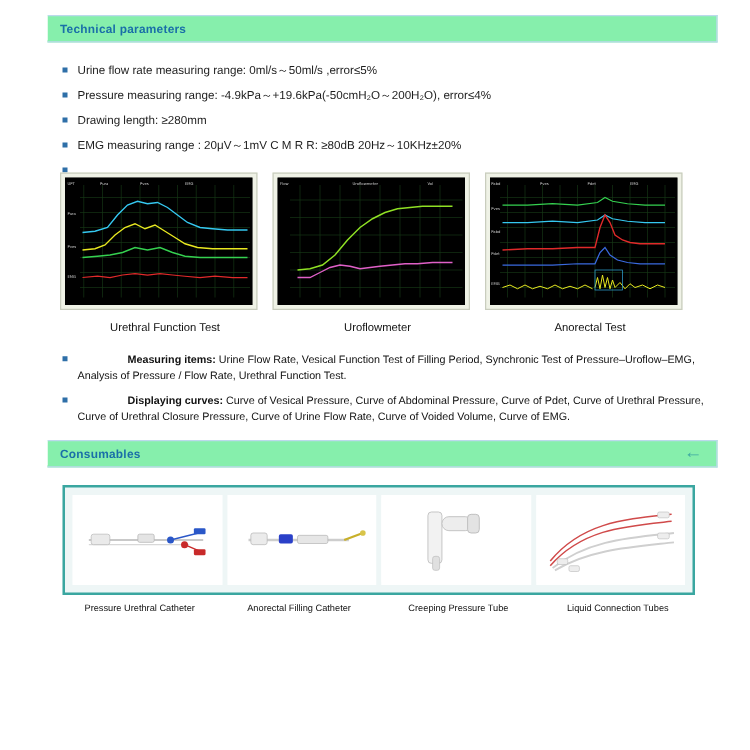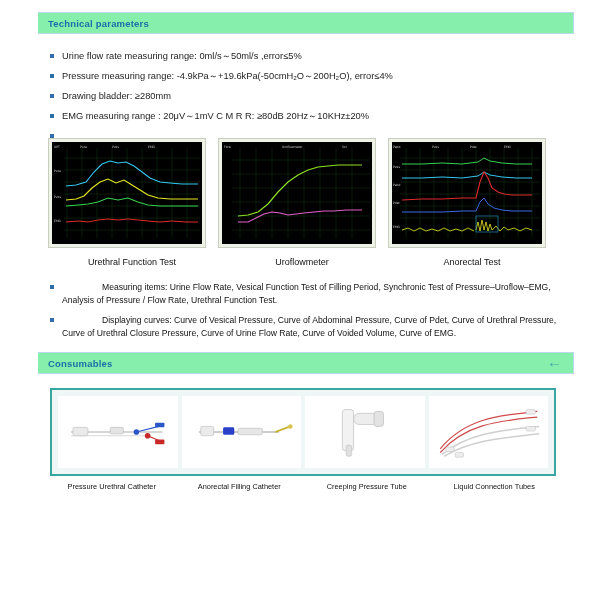--- a/index.html
+++ b/index.html
@@ -128,21 +128,21 @@
   }
   .bullets2 li .sq {
     position: absolute;
     left: 0;
     top: 4px;
     width: 4px;
     height: 4px;
     background: #2e6fa8;
   }
   .bullets2 .lead {
-    font-weight: normal;
+    font-weight: bold;
     padding-left: 40px;
   }
 
   
   .consumables-wrap {
     margin-top: 12px;
   }
   .arrow-back {
     position: absolute;
     right: 38px;
@@ -189,21 +189,21 @@
   <div class="section-bar-wrap" style="margin-top:12px;">
     <div class="section-bar">
       <span class="accent"></span>
       <span class="bar-title">Technical parameters</span>
     </div>
   </div>
 
   <ul class="bullets">
     <li><span class="sq"></span><span class="txt">Urine flow rate measuring range: 0ml/s～50ml/s ,error≤5%</span></li>
     <li><span class="sq"></span><span class="txt">Pressure measuring range: -4.9kPa～+19.6kPa(-50cmH₂O～200H₂O),  error≤4%</span></li>
-    <li><span class="sq"></span><span class="txt">Drawing bladder: ≥280mm</span></li>
+    <li><span class="sq"></span><span class="txt">Drawing length: ≥280mm</span></li>
     <li><span class="sq"></span><span class="txt">EMG measuring range : 20μV～1mV        C M R R:  ≥80dB     20Hz～10KHz±20%</span></li>
     <li><span class="sq"></span></li>
   </ul>
 
   <div class="charts-row">
 
     <div class="chart-box">
       <div class="chart-frame">
         <div class="chart-inner">
           <svg width="150" height="102" viewBox="0 0 150 102">

